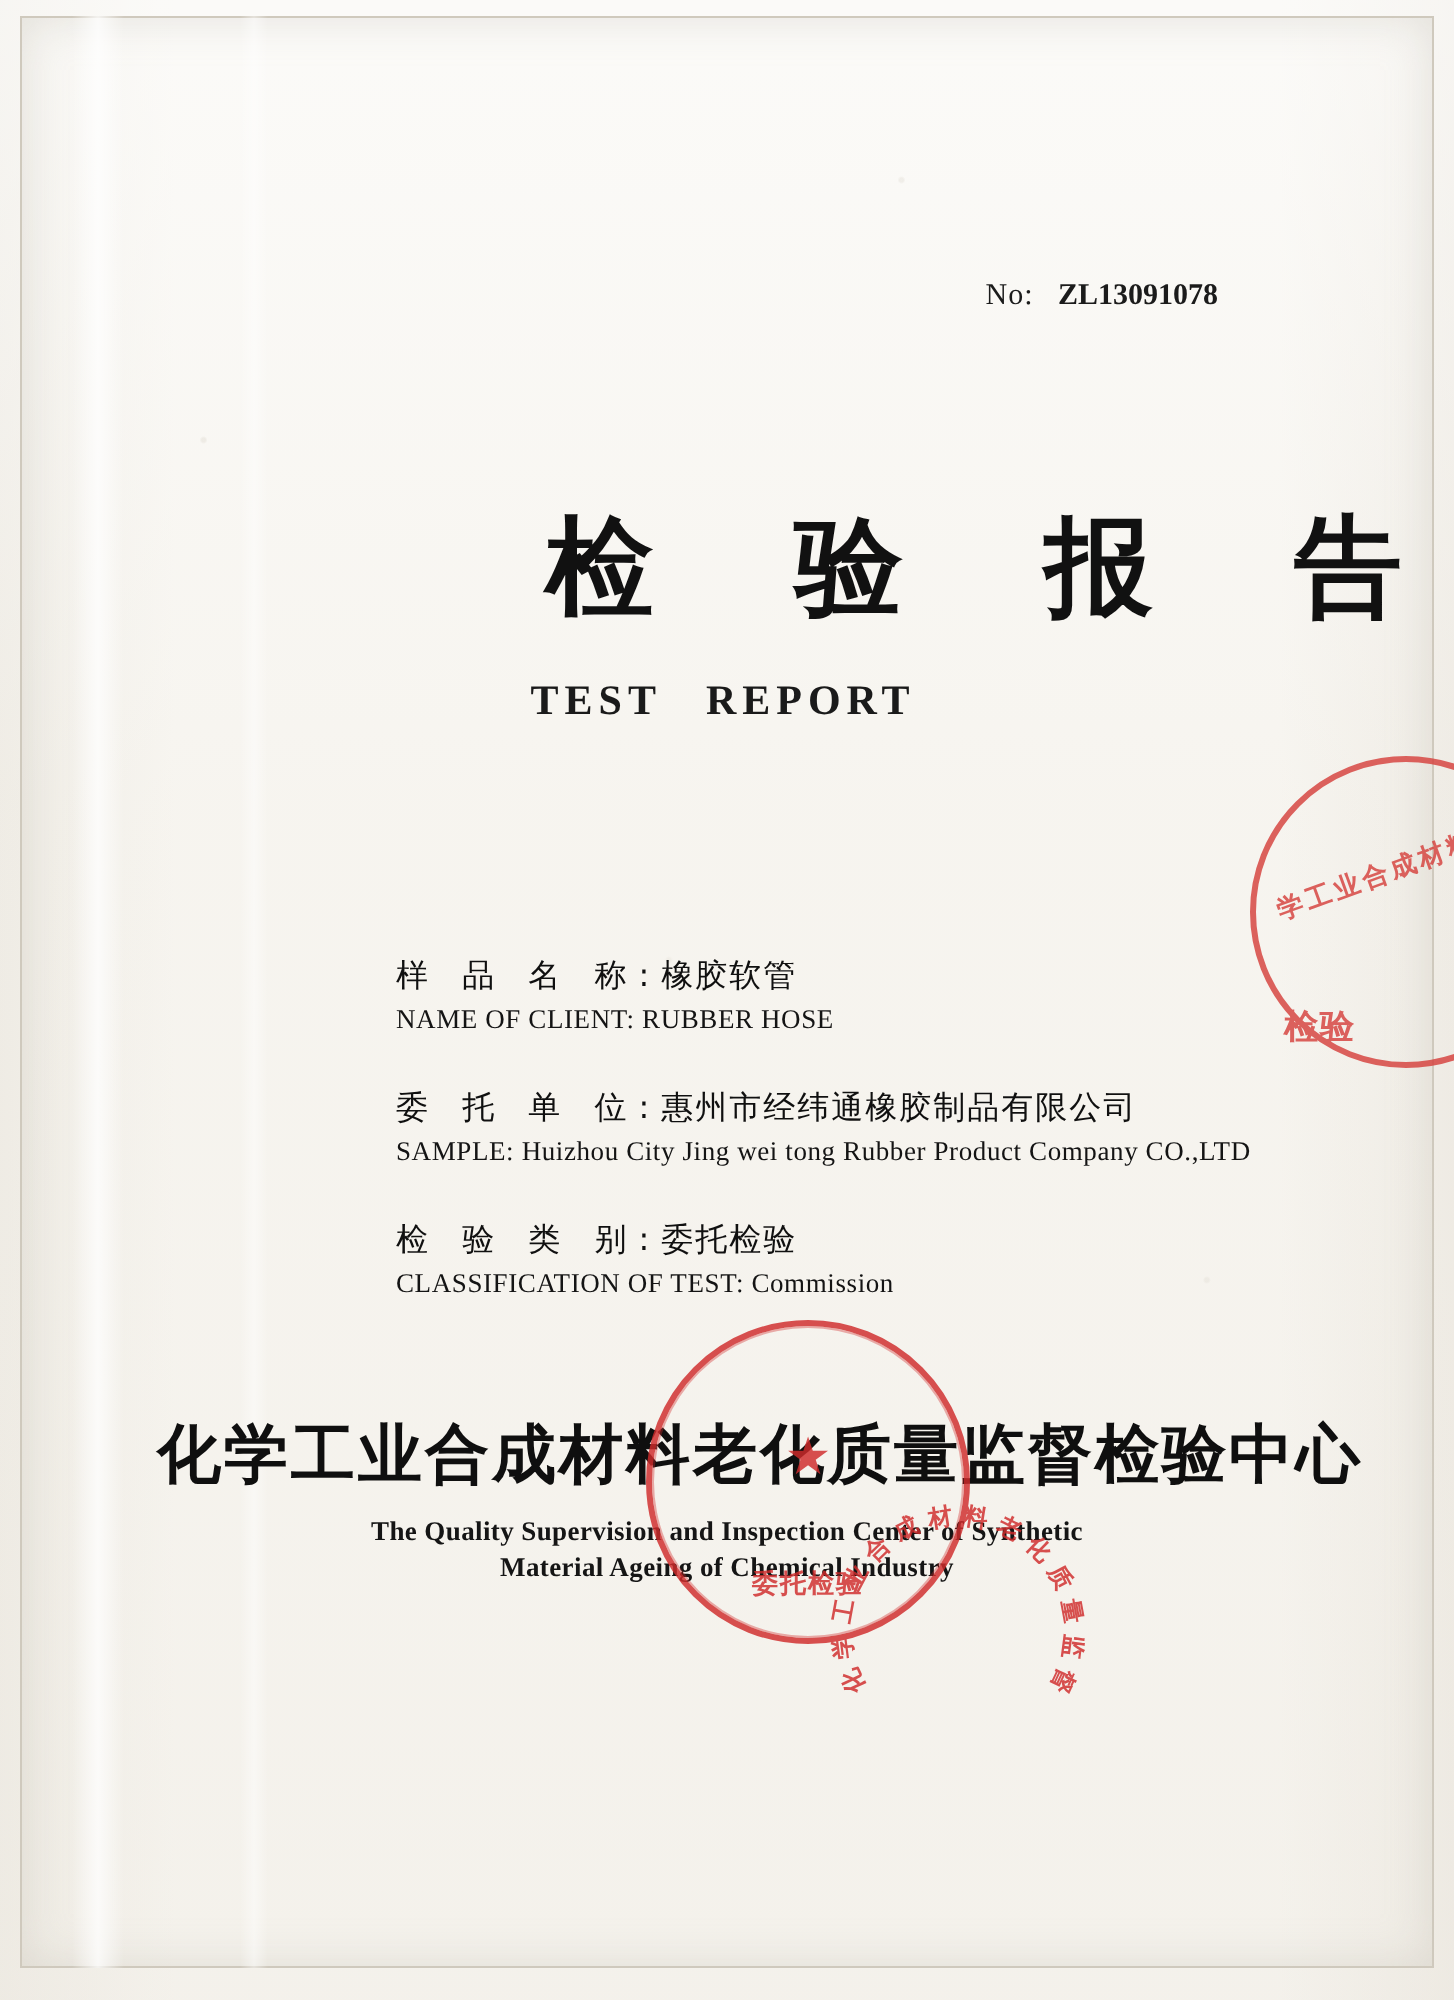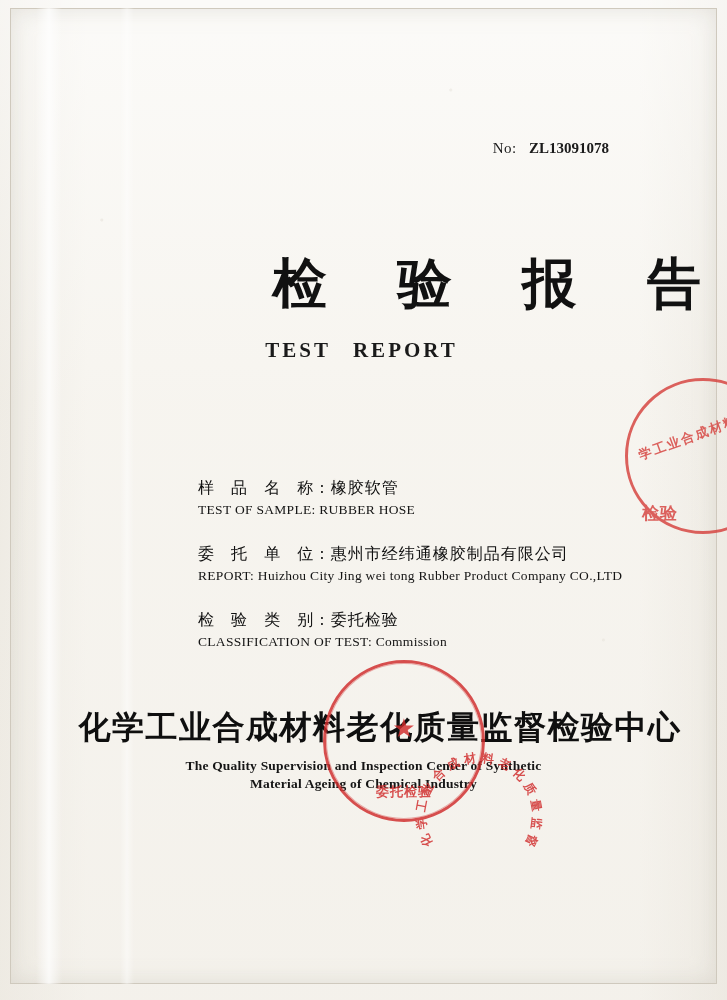--- a/index.html
+++ b/index.html
@@ -242,31 +242,31 @@
     <span>TEST</span><span class="gap"></span><span>REPORT</span>
   </div>
 
   <div class="fields">
 
     <div class="field">
       <div class="cn">
         <span class="lbl">样 品 名 称:</span><span class="val">橡胶软管</span>
       </div>
       <div class="en">
-        <span>TEST OF SAMPLE:</span>
+        <span>NAME OF CLIENT:</span>
         <span>RUBBER    HOSE</span>
       </div>
     </div>
 
     <div class="field">
       <div class="cn">
         <span class="lbl">委 托 单 位:</span><span class="val">惠州市经纬通橡胶制品有限公司</span>
       </div>
       <div class="en">
-        <span>REPORT:</span>
+        <span>SAMPLE:</span>
         <span>Huizhou City Jing wei tong Rubber Product Company CO.,LTD</span>
       </div>
     </div>
 
     <div class="field">
       <div class="cn">
         <span class="lbl">检 验 类 别:</span><span class="val">委托检验</span>
       </div>
       <div class="en">
         <span>CLASSIFICATION OF TEST:</span>

